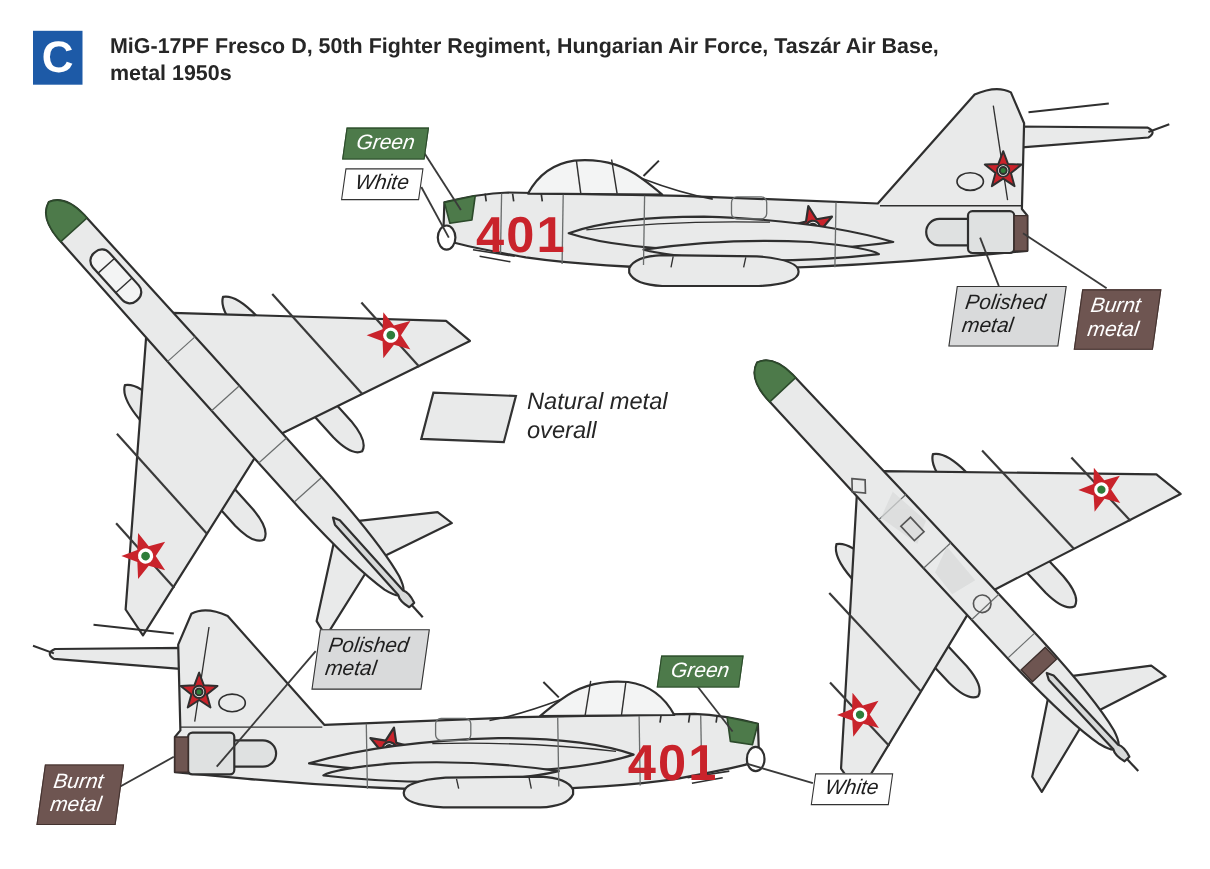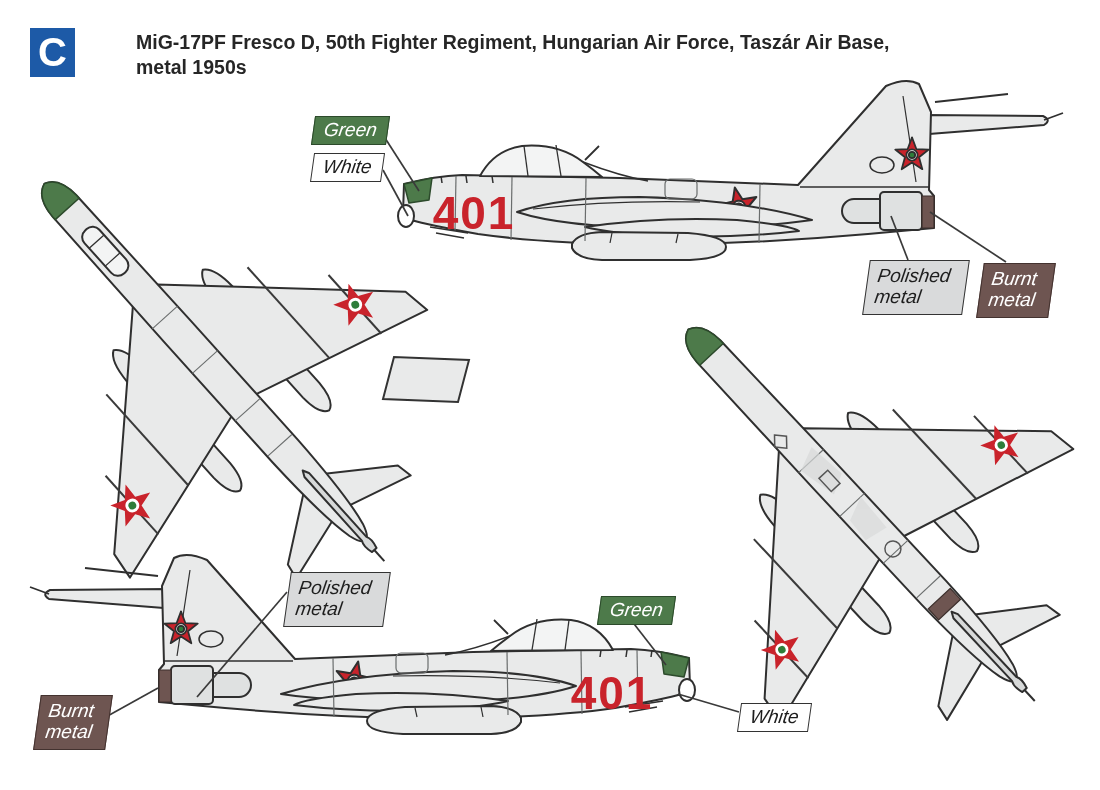--- a/index.html
+++ b/index.html
@@ -7,21 +7,21 @@
     --natural-metal:#e9eaea; --polished-metal:#d9dadb; --burnt-metal:#6e5551;
     --marking-green:#4d7a4a; --insignia-red:#c9232b; --canopy-glass:#f3f4f4;
   }
   *{margin:0;padding:0;box-sizing:border-box;}
   body{background:#ffffff;font-family:"Liberation Sans",sans-serif;}
   .canvas{position:relative;width:1100px;height:790px;background:#fff;overflow:hidden;}
   .variant-box{position:absolute;left:30px;top:28px;width:45px;height:49px;
     background:var(--badge-blue);color:#fff;font-size:40px;font-weight:bold;
     display:flex;align-items:center;justify-content:center;}
   .title{position:absolute;left:100px;top:30px;width:900px;color:var(--title-ink);
-    font-size:19.5px;font-weight:bold;line-height:25px;margin-left:36px;}
+    font-size:19.5px;font-weight:bold;line-height:25px;}
   svg.art{position:absolute;left:0;top:0;}
   .callout{position:absolute;font-style:italic;font-size:19px;line-height:1.12;
     transform:skewX(-8deg);text-align:left;}
   .callout.small{padding:2px 10px 4px 10px;}
   .callout.big{padding:4px 9px 6px 9px;}
   .co-green{background:var(--marking-green);color:#fff;border:1px solid #2c4a2b;}
   .co-white{background:#fff;color:#1e1e1e;border:1.7px solid #333;}
   .co-polished{background:var(--polished-metal);color:#1e1e1e;border:1.7px solid #333;width:100px;}
   .co-burnt{background:var(--burnt-metal);color:#fff;border:1.7px solid #43322f;width:72px;}
   .legend-text{position:absolute;left:479px;top:352px;font-style:italic;
@@ -207,14 +207,18 @@
   <div class="callout big co-burnt" style="left:37px;top:695px">
     <span>Burnt metal</span>
   </div>
   <div class="callout small co-green" style="left:599px;top:596px">
     <span>Green</span>
   </div>
   <div class="callout small co-white" style="left:739px;top:703px">
     <span>White</span>
   </div>
 
+  <div class="legend-text">
+    <span>Natural metal</span><br>
+    <span>overall</span>
+  </div>
 
 </div>
 
 </body></html>

